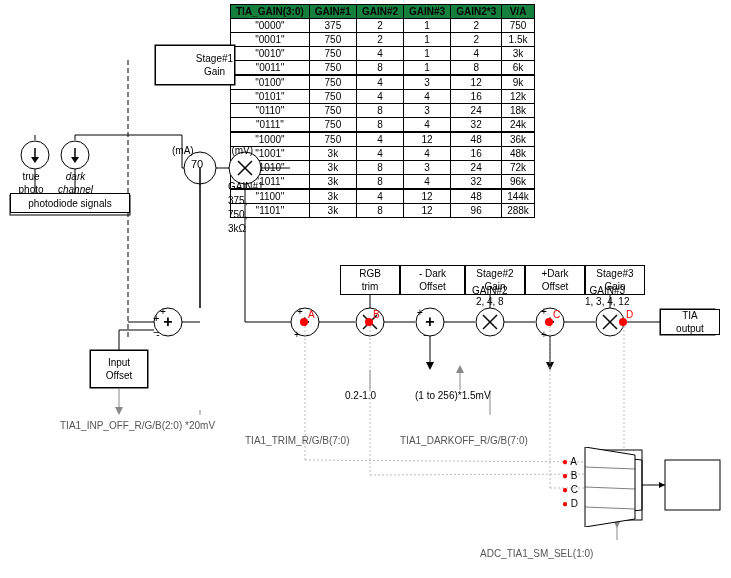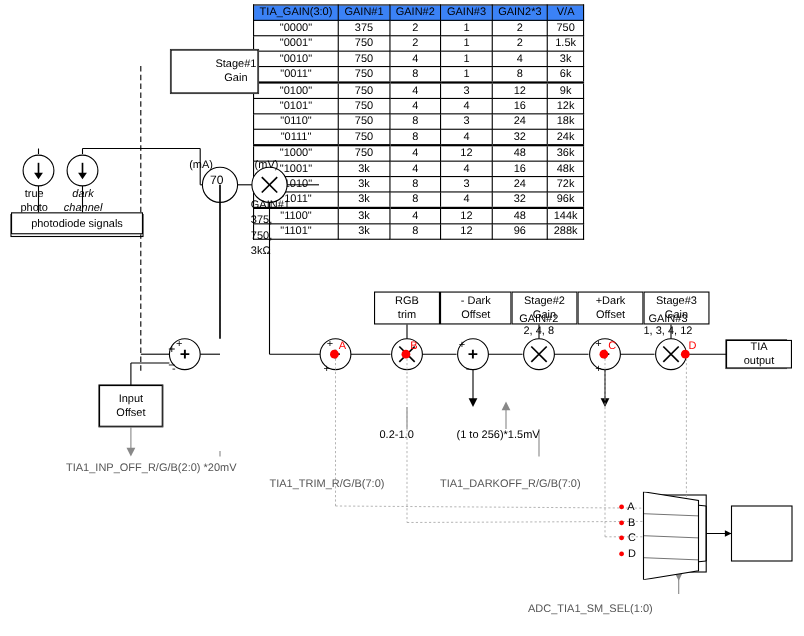--- a/index.html
+++ b/index.html
@@ -25,22 +25,22 @@
       border-collapse: collapse;
       font-size: 10px;
     }
     .gain-table th, .gain-table td {
       border: 1px solid #000;
       padding: 1px 5px;
       text-align: center;
       white-space: nowrap;
     }
     .gain-table th {
-      background: #3b82f6;
-      font-weight: normal;
+      background: #15803d;
+      font-weight: bold;
     }
     
     .label {
       position: absolute;
       font-size: 10px;
       text-align: center;
     }
     
     .box {
       position: absolute;

